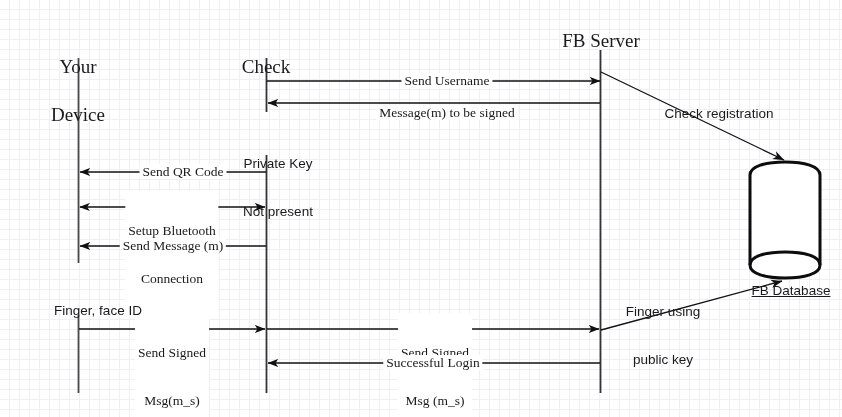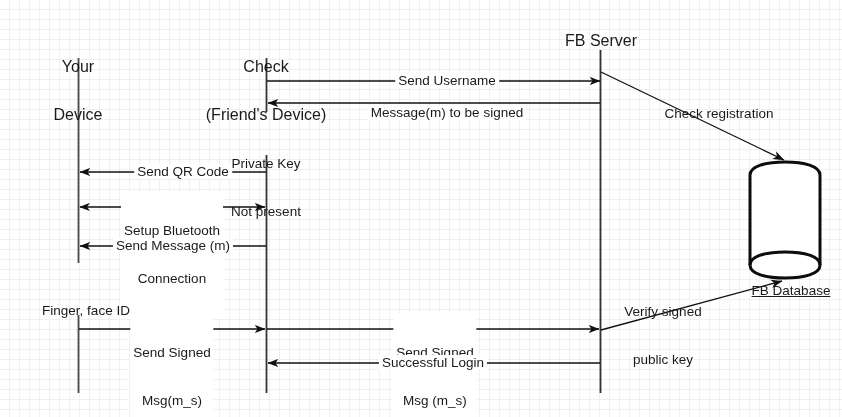--- a/index.html
+++ b/index.html
@@ -35,28 +35,31 @@
     font-family: "Liberation Sans", sans-serif;
     font-size: 13.5px;
     line-height: 15px;
     color: #1a1a1a;
     white-space: pre;
     text-align: center;
     transform: translateX(-50%);
   }
   .lbl.multi { line-height: 16px; }
   .head {
-    font-size: 16px;
+    font-size: 19px;
+    font-family: Liberation Serif, serif;
   }
   .msg-lbl {
     background: #ffffff;
     padding: 0 3px;
+    font-family: Liberation Serif, serif;
   }
   .note {
     background: transparent;
+    margin-left: 12px;
   }
 </style>
 </head>
 <body>
 
 <div id="canvas">
 
   <svg id="vector" viewBox="0 0 842 417" xmlns="http://www.w3.org/2000/svg">
     <defs>
       <marker id="arrowEnd" markerWidth="11" markerHeight="9" refX="10.2" refY="4.5" orient="auto" markerUnits="userSpaceOnUse">
@@ -127,21 +130,20 @@
     </g>
   </svg>
 
   <div class="lbl head multi" style="left:78px; top:27px;">
     <div>Your</div>
     <div>Device</div>
   </div>
 
   <div class="lbl head multi" style="left:266px; top:27px;">
     <div>Check</div>
-    <div>(Friend's Device)</div>
   </div>
 
   <div class="lbl head" style="left:601px; top:33px;">FB Server</div>
 
   <div class="lbl msg-lbl" style="left:447px; top:73px;">Send Username</div>
 
   <div class="lbl msg-lbl" style="left:447px; top:105px;">Message(m) to be signed</div>
 
   <div class="lbl msg-lbl" style="left:172px; top:164px;margin-left:11px;">Send QR Code</div>
 
@@ -160,21 +162,21 @@
   <div class="lbl msg-lbl multi" style="left:435px; top:313px;">
     <div>Send Signed</div>
     <div>Msg (m_s)</div>
   </div>
 
   <div class="lbl msg-lbl" style="left:433px; top:355px;">Successful Login</div>
 
   <div class="lbl" style="left:719px; top:106px;">Check registration</div>
 
   <div class="lbl multi" style="left:663px; top:272px;">
-    <div>Verify signed</div>
+    <div>Finger using</div>
     <div>public key</div>
   </div>
 
   <div class="lbl" style="left:791px; top:283px;text-decoration:underline;">FB Database</div>
 
   <div class="lbl note multi" style="left:266px; top:124px;">
     <div>Private Key</div>
     <div>Not present</div>
   </div>
 

